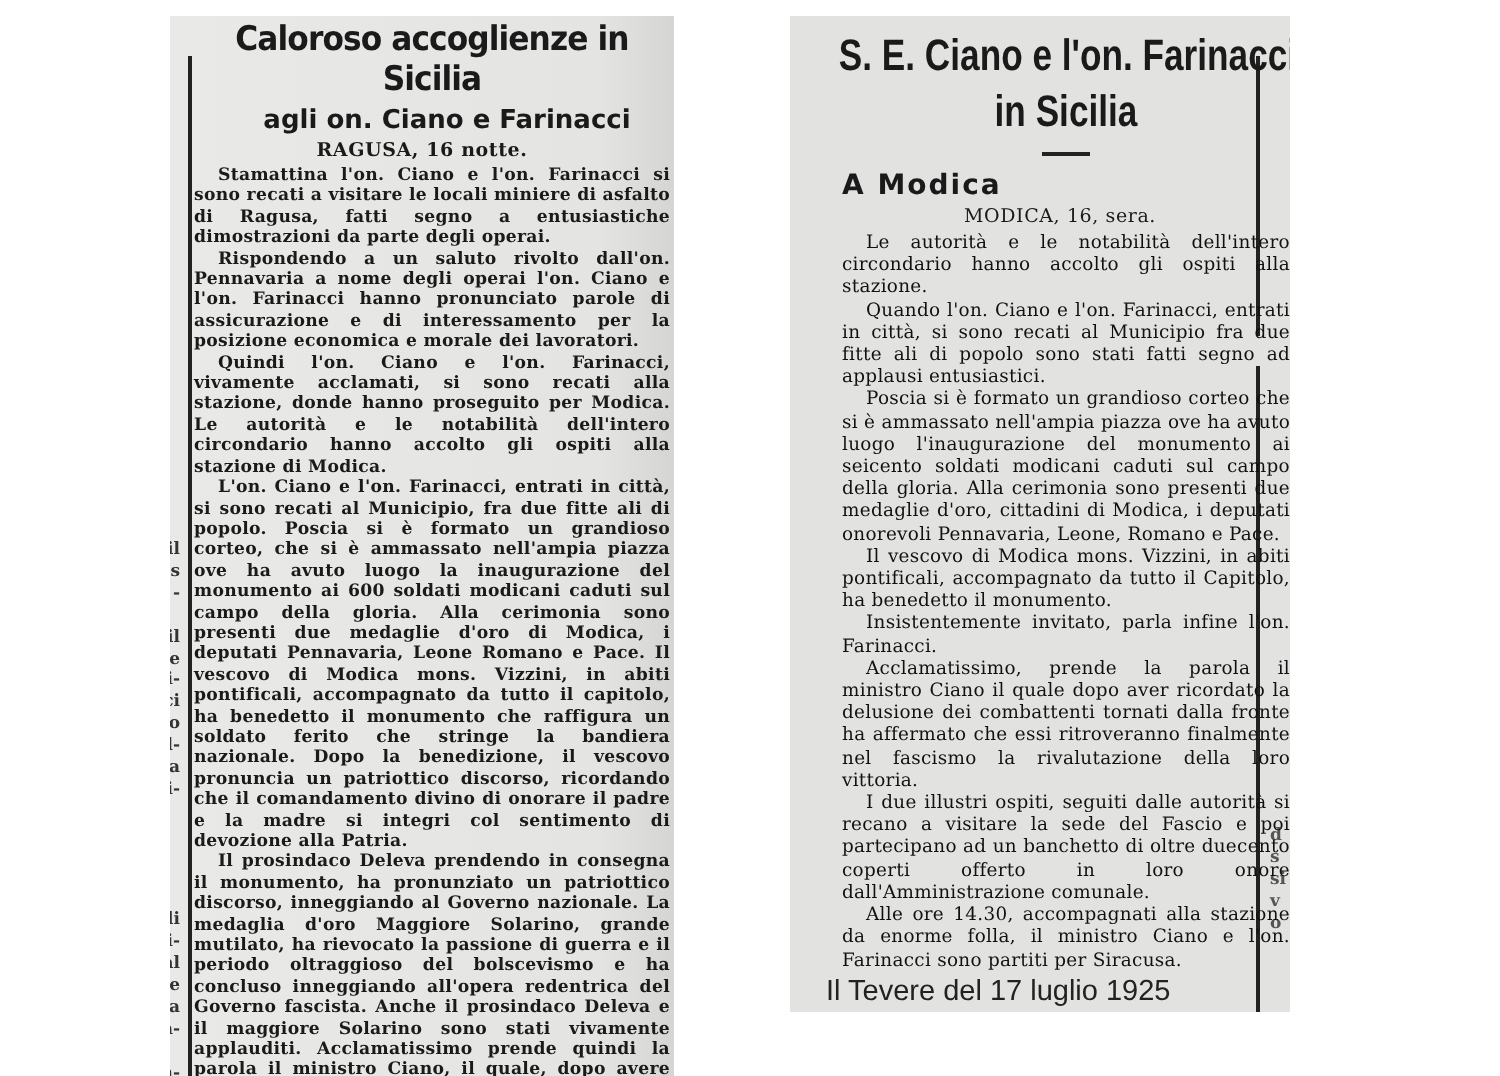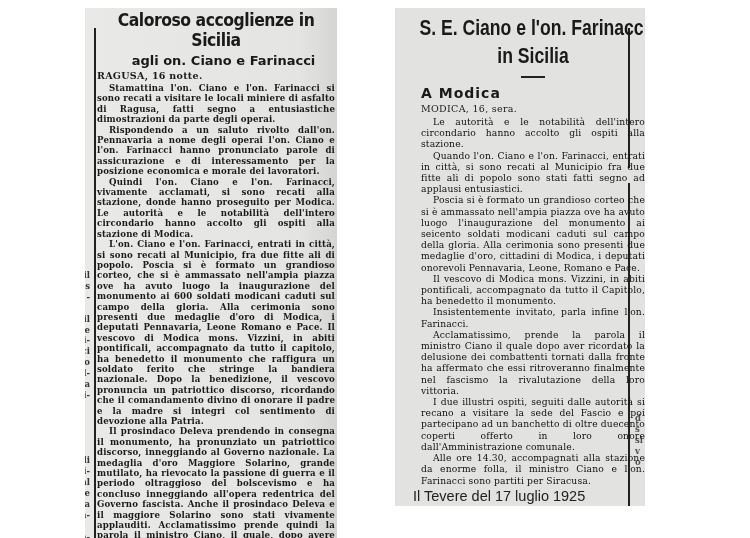--- a/index.html
+++ b/index.html
@@ -9,21 +9,21 @@
   .clip.right{left:395px;top:8px;width:250px;height:498px;background:#e2e2e0;}
   .vrule{position:absolute;background:#222;width:2px;}
   .margin-frag{position:absolute;font-family:"DejaVu Serif",serif;font-size:8.5px;font-weight:bold;line-height:10.9px;color:#333;text-align:right;width:14px;}
   .right-frag{position:absolute;font-size:8.5px;line-height:10.9px;color:#555;font-weight:bold;}
   .col{position:absolute;}
   .left .col{left:12px;top:0;width:238px;}
   .right .col{left:26px;top:0;width:224px;}
   .hl1{font-family:"DejaVu Sans",sans-serif;font-weight:bold;text-align:center;letter-spacing:-0.5px;transform:scaleX(.92);transform-origin:center;}
   .left .hl1{font-size:17px;line-height:20px;margin-top:2px;}
   .left .hl2{font-family:"DejaVu Sans",sans-serif;font-weight:bold;font-size:13px;text-align:center;line-height:17px;margin-top:2px;margin-left:15px;}
-  .dateline{text-align:left;font-size:9.5px;font-weight:bold;letter-spacing:.3px;padding-right:10px;line-height:14px;}
+  .dateline{text-align:center;font-size:9.5px;font-weight:bold;letter-spacing:.3px;padding-right:10px;line-height:14px;}
   .body p{margin:0;text-indent:12px;text-align:justify;font-weight:bold;font-size:8.6px;line-height:10.4px;letter-spacing:.15px;}
   .right .hl-a{font-family:"Liberation Sans Narrow","Liberation Sans",sans-serif;font-weight:bold;font-size:22px;line-height:28px;text-align:center;transform:scaleX(.8);transform-origin:center;white-space:nowrap;margin:6px -30px 0;}
   .right .rule{width:24px;height:2px;background:#222;margin:6px auto 6px;}
   .right .hl-b{font-family:"DejaVu Sans",sans-serif;font-weight:bold;font-size:14px;letter-spacing:1px;line-height:18px;}
   .right .body p{font-weight:normal;font-size:9.2px;line-height:11.2px;color:#111;}
   .right .dateline{font-weight:normal;font-size:9.5px;padding-right:6px;}
   .caption{position:absolute;left:413px;top:488px;font-family:"Liberation Sans",sans-serif;font-size:14.5px;color:#222;}
 </style>
 </head>
 <body>

